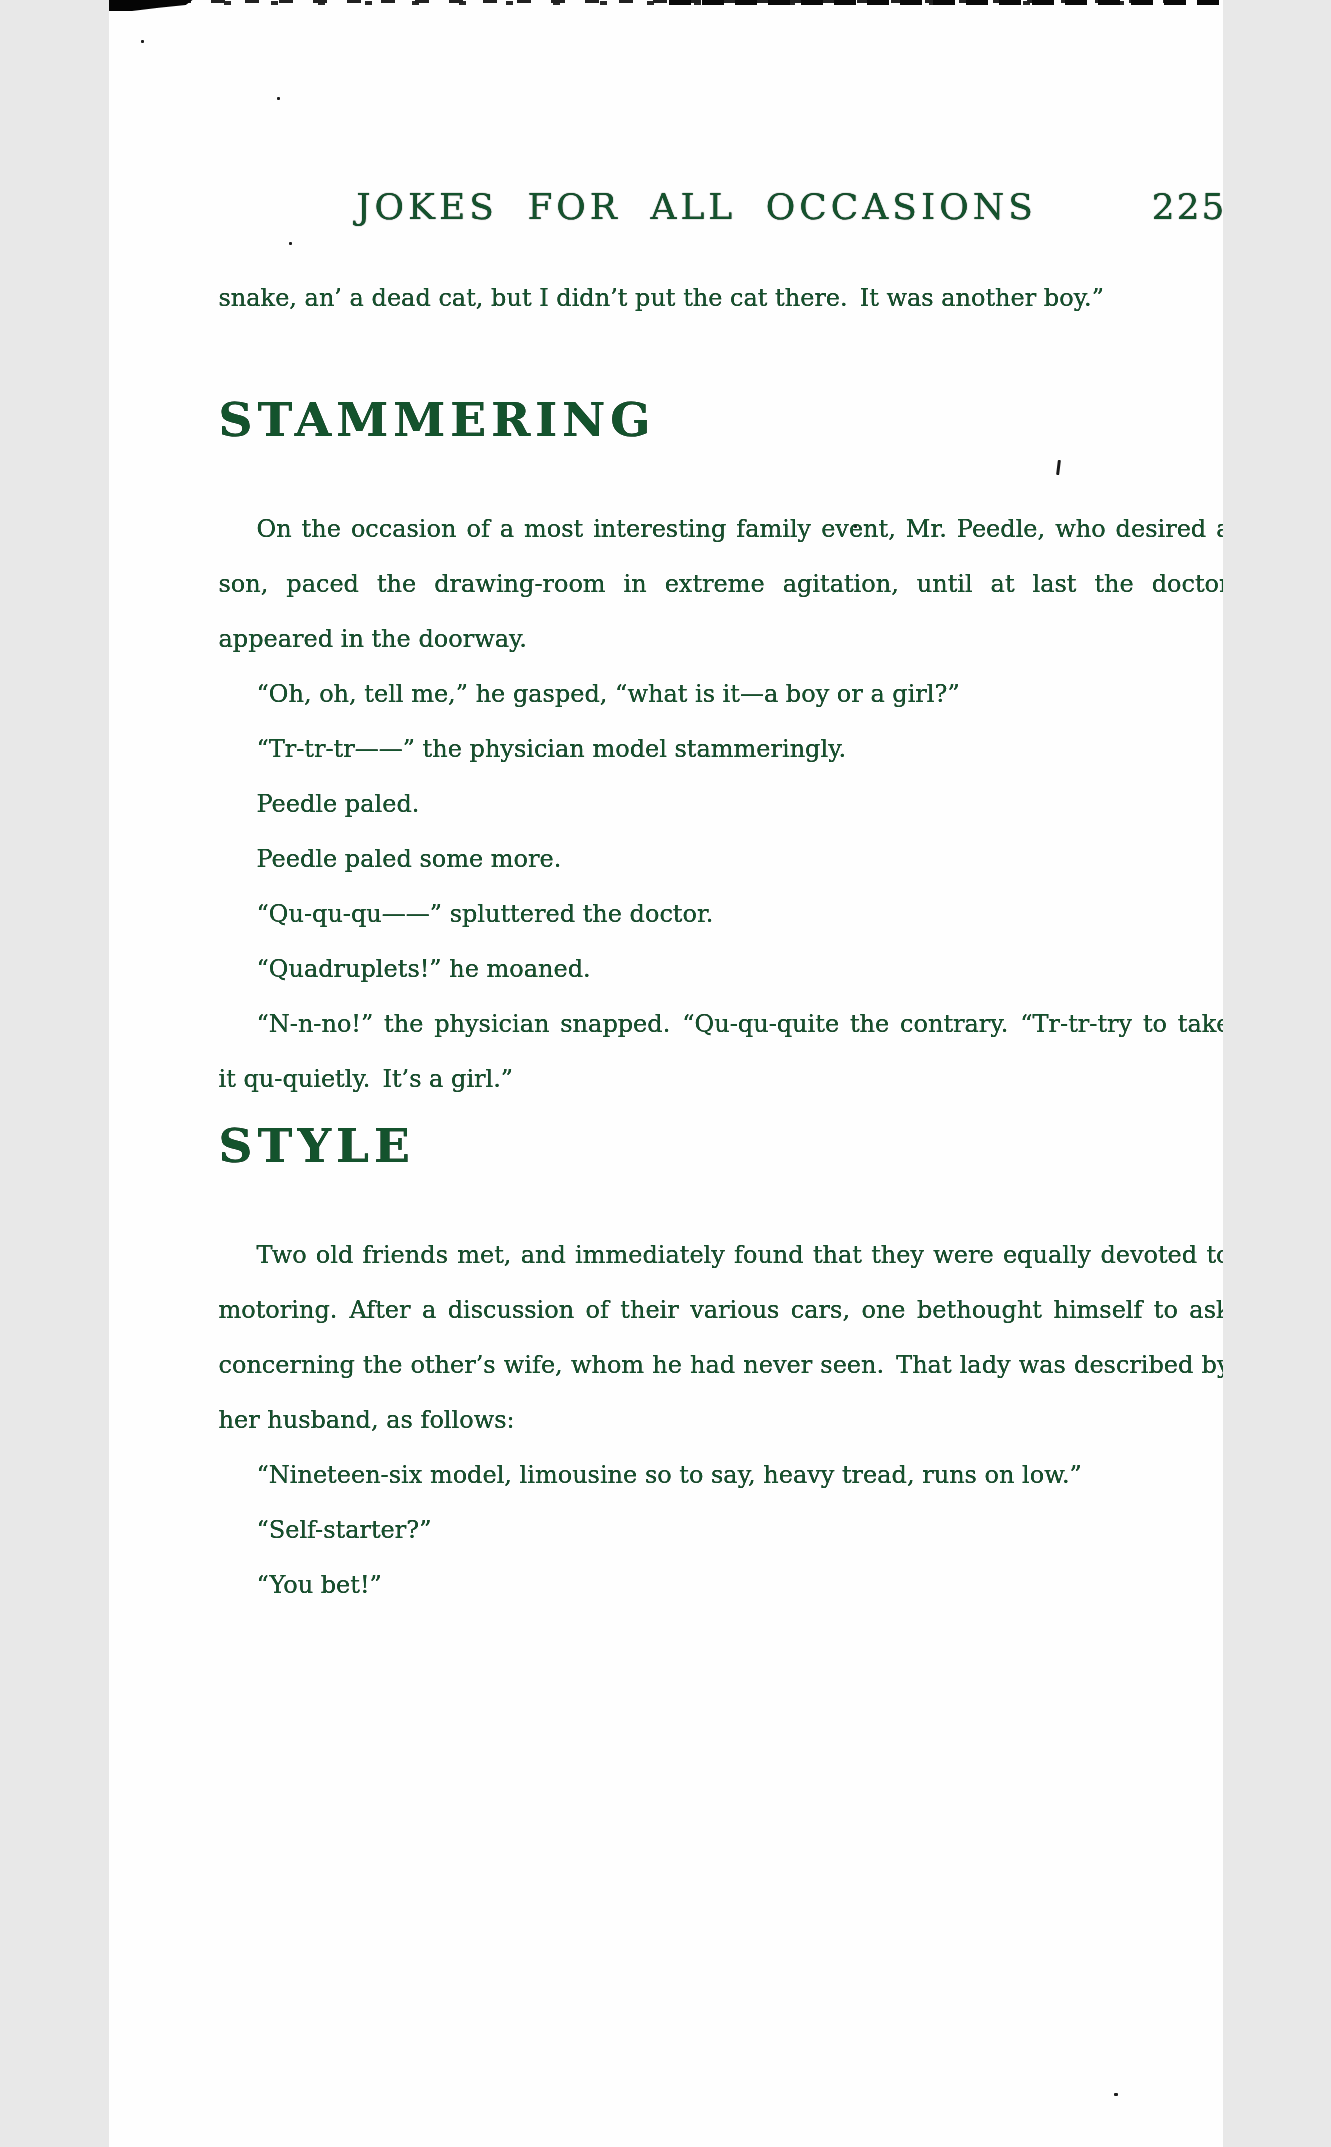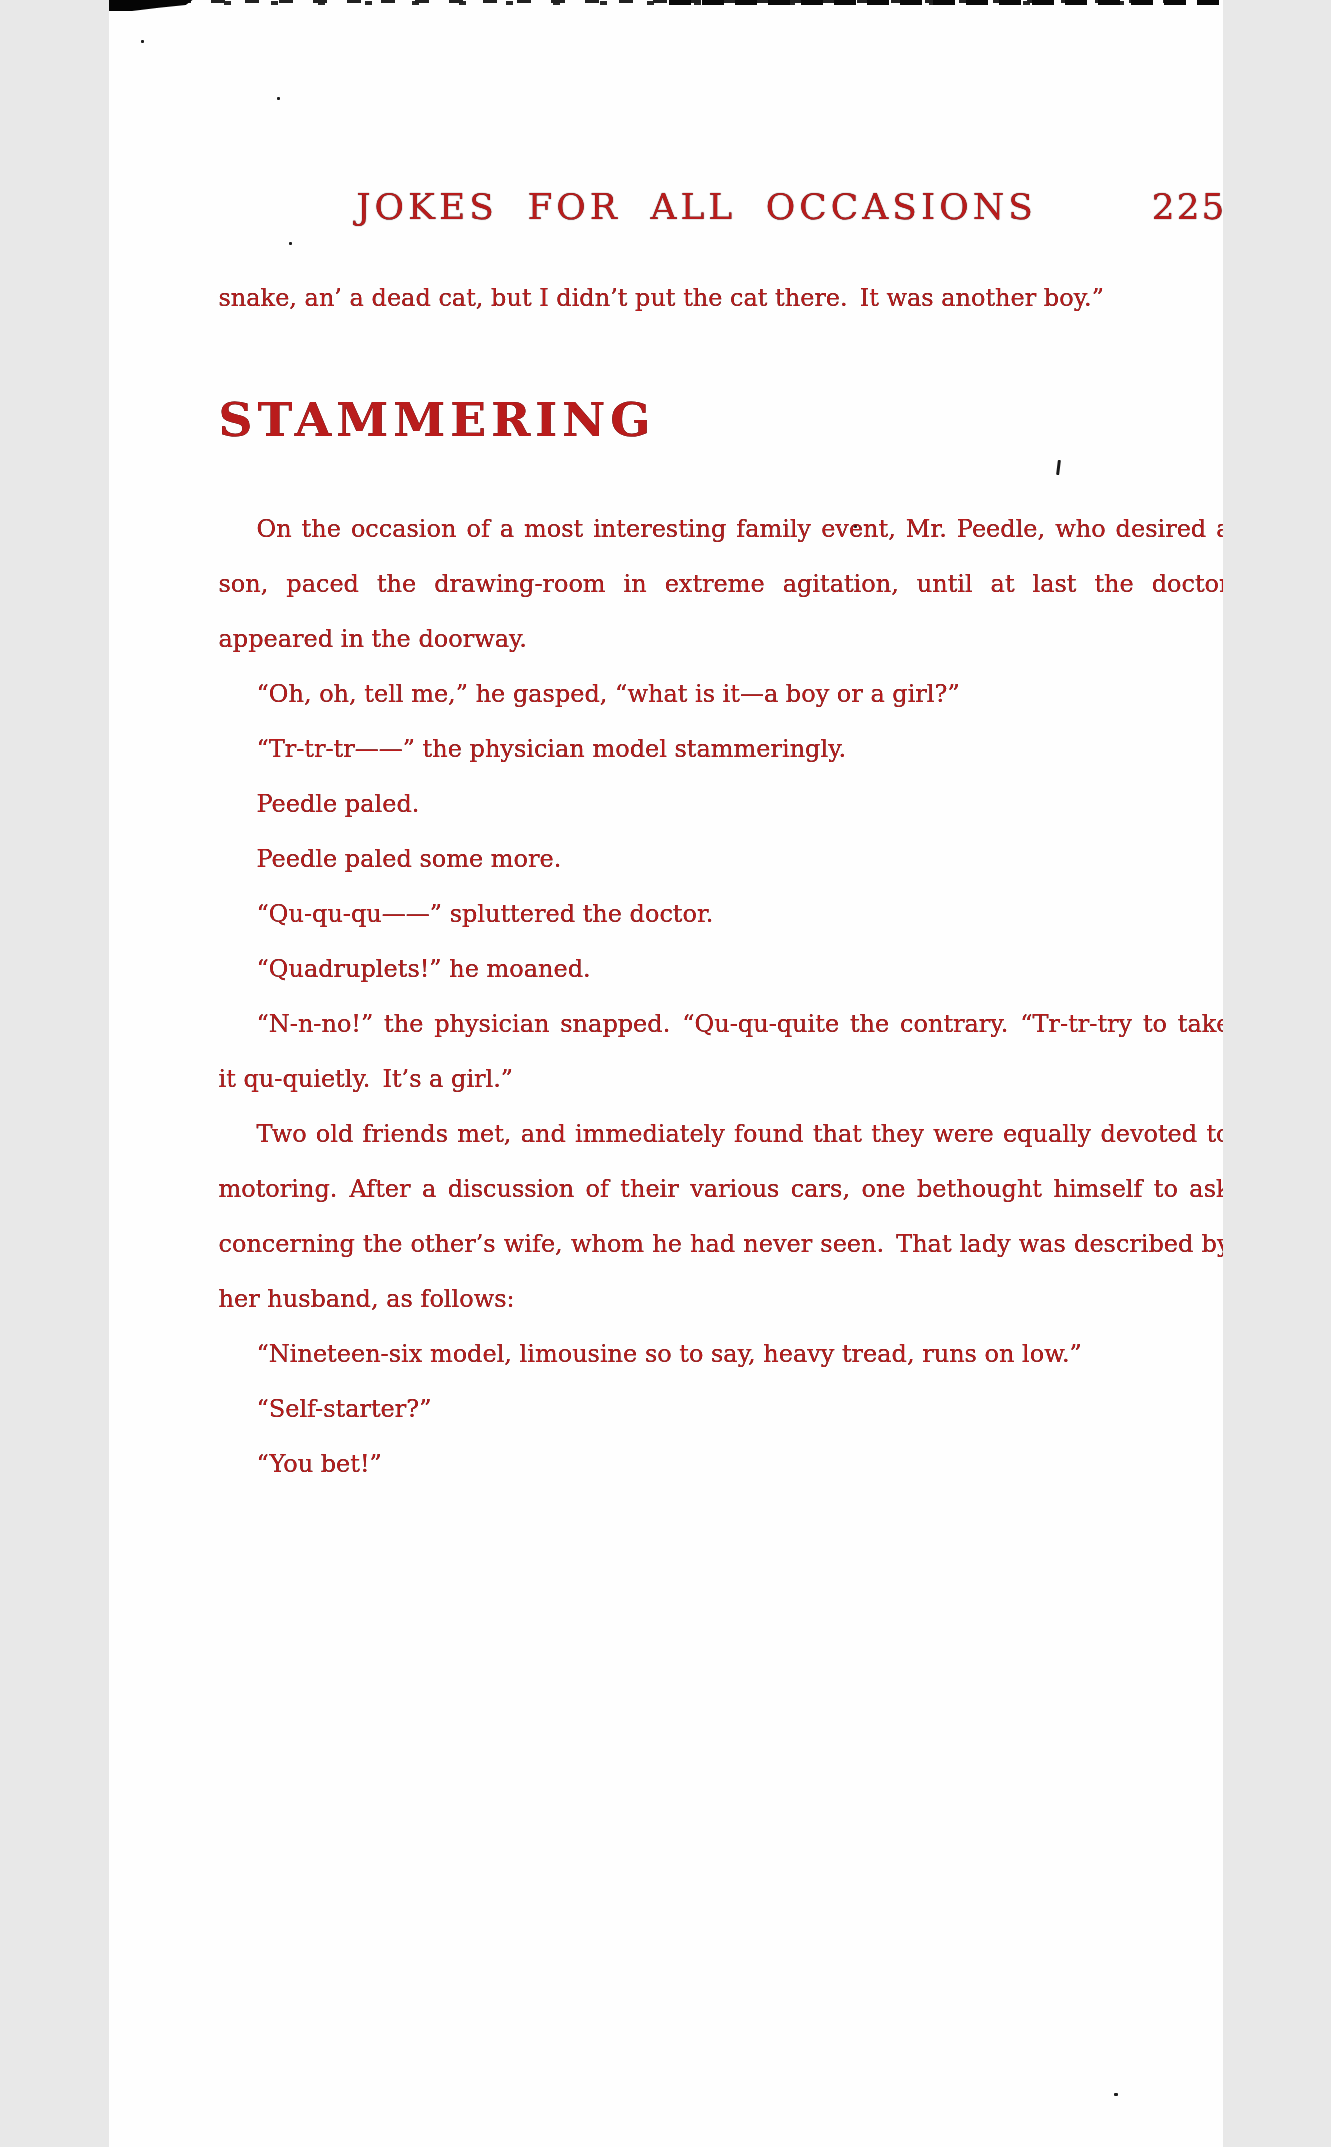--- a/index.html
+++ b/index.html
@@ -2,21 +2,21 @@
 <html><head>
 <meta charset="utf-8">
 <style>
   html, body { margin: 0; padding: 0; background: #e8e8e8; }
   .page {
     position: relative;
     width: 1066px;
     height: 2147px;
     margin: 0 auto;
     background: #fefefe;
-    color: #b91c1c;
+    color: #14532d;
     font-family: "DejaVu Serif", "Liberation Serif", serif;
     overflow: hidden;
     padding-left: 48px;
   }
 
   
   .scan-top-edge {
     position: absolute; top: 0; left: 0; width: 100%; height: 6px;
     background:
       repeating-linear-gradient(90deg, #0a0a0a 0 14px, transparent 14px 34px) 0 0 / 100% 3px no-repeat,
@@ -120,20 +120,21 @@
 
     <p class="body-text">On the occasion of a most interesting family event, Mr. Peedle, who desired a son, paced the drawing-room in extreme agitation, until at last the doctor appeared in the doorway.</p>
     <p class="body-text">“Oh, oh, tell me,” he gasped, “what is it—a boy or a girl?”</p>
     <p class="body-text">“Tr-tr-tr——” the physician model stammeringly.</p>
     <p class="body-text">Peedle paled.</p>
     <p class="body-text">Peedle paled some more.</p>
     <p class="body-text">“Qu-qu-qu——” spluttered the doctor.</p>
     <p class="body-text">“Quadruplets!” he moaned.</p>
     <p class="body-text">“N-n-no!” the physician snapped. “Qu-qu-quite the contrary. “Tr-tr-try to take it qu-quietly. It’s a girl.”</p>
 
+    <h2 class="section-heading second">STYLE</h2>
 
     <p class="body-text">Two old friends met, and immediately found that they were equally devoted to motoring. After a discussion of their various cars, one bethought himself to ask concerning the other’s wife, whom he had never seen. That lady was described by her husband, as follows:</p>
     <p class="body-text">“Nineteen-six model, limousine so to say, heavy tread, runs on low.”</p>
     <p class="body-text">“Self-starter?”</p>
     <p class="body-text">“You bet!”</p>
 
   </div>
 </div>
 
 </body></html>

